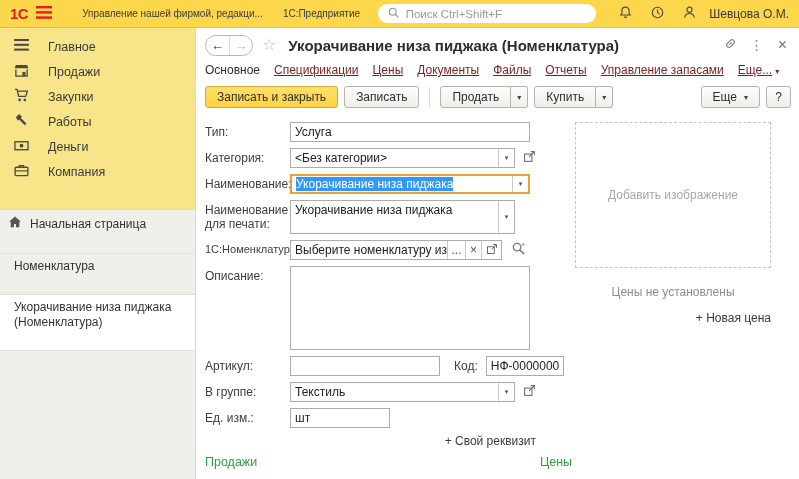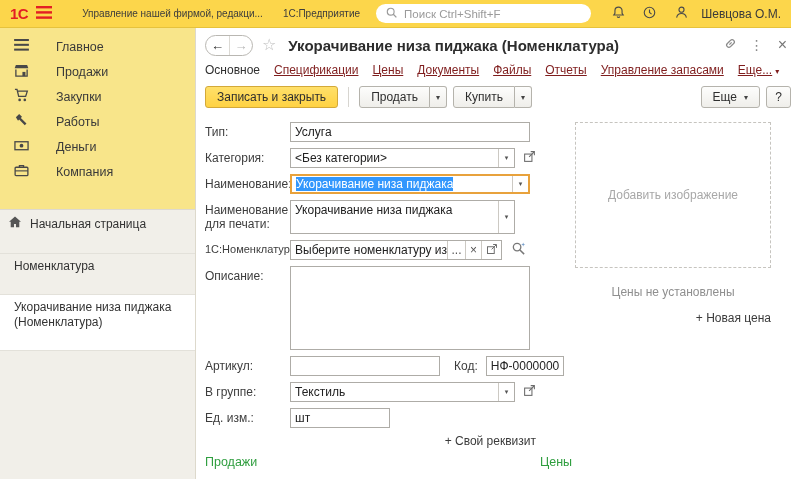--- a/index.html
+++ b/index.html
@@ -1,38 +1,38 @@
 <!DOCTYPE html>
 <html><head>
 <meta charset="utf-8">
 <style>
   * { margin:0; padding:0; box-sizing:border-box; }
   body { background:#888; font-family:"Liberation Sans","DejaVu Sans",sans-serif; }
   .screen { position:relative; width:799px; height:479px; background:#fff; overflow:hidden;
             font-size:12px; color:#333; }
 
   
-  .topbar { position:absolute; top:0; left:0; right:8px; height:28px; background:#fcd64b;
+  .topbar { position:absolute; top:0; left:0; right:0; height:28px; background:#fcd64b;
             border-bottom:1px solid #e6c23c; display:flex; align-items:center; padding:0 10px; gap:8px; }
   .logo { color:#e31e24; font-weight:bold; font-size:15px; letter-spacing:-0.5px; }
   .mainmenu { display:flex; align-items:center; cursor:pointer; }
   .wintitle { margin-left:22px; font-size:10px; color:#3c3c3c; white-space:nowrap; }
   .wintitle .app { margin-left:20px; }
   .search { width:218px; height:19px; background:#fff; border-radius:10px; display:flex;
             align-items:center; gap:6px; padding:0 9px; color:#9a9a9a; font-size:11.5px;
             cursor:text; white-space:nowrap; overflow:hidden; }
   .flex1 { flex:1; }
   .topico { width:24px; height:22px; display:flex; align-items:center; justify-content:center; cursor:pointer; }
   .username { font-size:12px; color:#3a3a3a; white-space:nowrap; cursor:pointer; }
 
   
   .sidebar { position:absolute; top:28px; left:0; width:196px; bottom:0; background:#f8e58a;
              border-right:1px solid #ddd9cc; }
   .sections { padding-top:6px; }
-  .sec-item { height:25px; display:flex; align-items:center; gap:27px; padding-left:14px;
+  .sec-item { height:25px; display:flex; align-items:center; gap:19px; padding-left:14px;
               font-size:12.5px; color:#3a3a3a; cursor:pointer; }
   .sec-item svg { flex-shrink:0; }
   .navpanel { position:absolute; top:181px; left:0; right:0; bottom:0; background:#f1efe9;
               border-top:1px solid #ddd9cf; }
   .nav-item { padding:5px 8px 20px 14px; border-bottom:1px solid #e3e1da; font-size:12px;
               color:#333; cursor:pointer; line-height:15px; }
   .nav-home { display:flex; align-items:center; gap:8px; padding-left:8px; }
   .nav-active { background:#fff; }
 
   
@@ -250,20 +250,21 @@
       <span class="tab">Цены</span>
       <span class="tab">Документы</span>
       <span class="tab">Файлы</span>
       <span class="tab">Отчеты</span>
       <span class="tab">Управление запасами</span>
       <span class="tab"><span>Еще...</span><span class="tcaret">▾</span></span>
     </nav>
 
     <div class="toolbar">
       <span class="btn primary">Записать и закрыть</span>
+      <span class="btn">Записать</span>
       <span class="vdiv"></span>
       <span class="split">
         <span class="btn">Продать</span>
         <span class="caretseg">▾</span>
       </span>
       <span class="split">
         <span class="btn">Купить</span>
         <span class="caretseg">▾</span>
       </span>
       <span class="flex1"></span>

